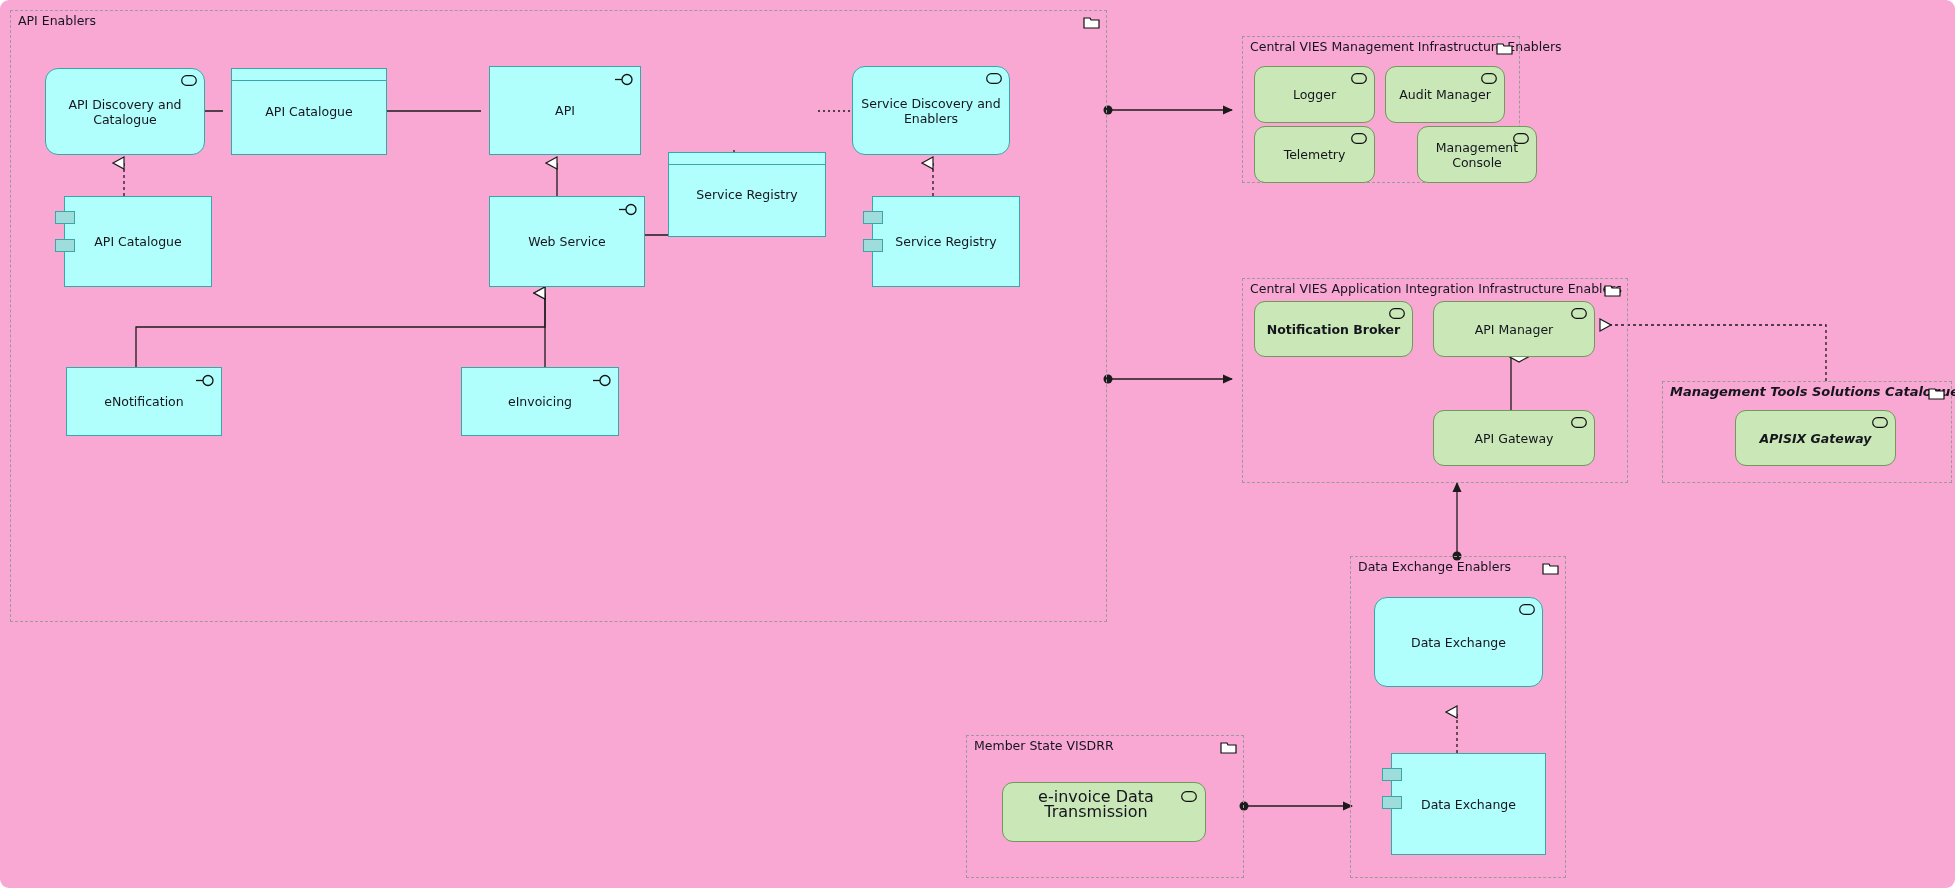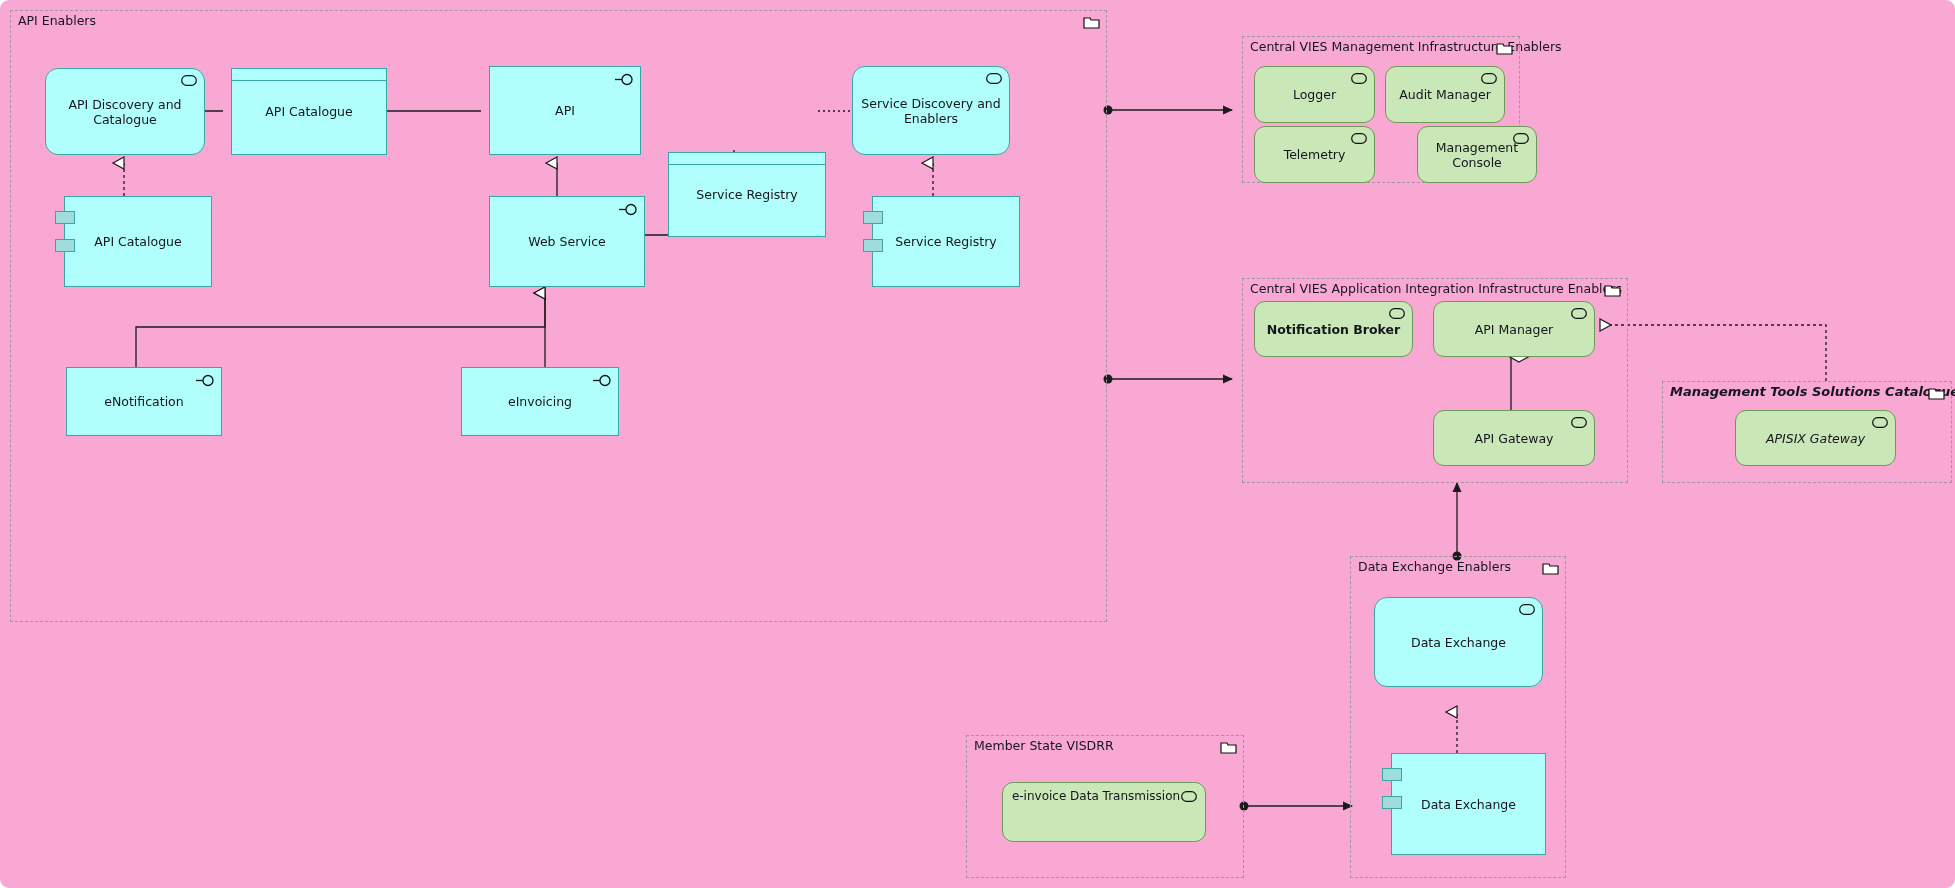--- a/index.html
+++ b/index.html
@@ -59,21 +59,21 @@
     padding:0 8px;
   }
   .node .lbl{ position:relative; z-index:2; pointer-events:none;}
   
   .node.service{ border-radius:13px; }
   .node.cyan{ background:#b1fffd; border-color:#3aa7a7; }
   .node.green{ background:#c9e7b7; border-color:#6f9a5a; }
   .node.green.service{ border-radius:11px; }
   .node.sq{ border-radius:0;margin-left:8px; }
   .node.topalign{ align-items:flex-start; padding-top:6px;}
-  .node.bolditalic{ font-weight:normal; font-style:italic; }
+  .node.bolditalic{ font-weight:bold; font-style:italic; }
 
   
   .dataobj{ position:relative; }
   .dataobj .band{
     position:absolute;left:0;right:0;top:0;height:11px;
     border-bottom:1px solid #3aa7a7;
   }
   
   .comp-tab{
     position:absolute;
@@ -337,20 +337,20 @@
     <span class="lbl">Data Exchange</span>
   </div>
 
   <div class="group" style="left:966px;top:735px;width:278px;height:143px;">
     <span class="group-title">Member State VISDRR</span>
     <svg class="folder-icon" viewBox="0 0 17 14">
       <path d="M1,3 L1,13 L16,13 L16,5 L8,5 L7,3 Z" fill="#fff" stroke="#111" stroke-width="1.2"></path>
     </svg>
   </div>
 
-  <div class="node green service topalign" style="left:1002px;top:782px;width:204px;height:60px;font-size:12px;">
+  <div class="node green service topalign" style="left:1002px;top:782px;width:204px;height:60px;font-size:16px;">
     <svg class="icn svc" viewBox="0 0 16 11" style="top:8px;right:8px;">
       <rect x="0.7" y="0.7" width="14.6" height="9.6" rx="4.8" fill="none" stroke="#111" stroke-width="1.2"></rect>
     </svg>
     <span class="lbl" style="padding-right:16px;">e-invoice Data Transmission</span>
   </div>
 
 </div>
 
 </body></html>

